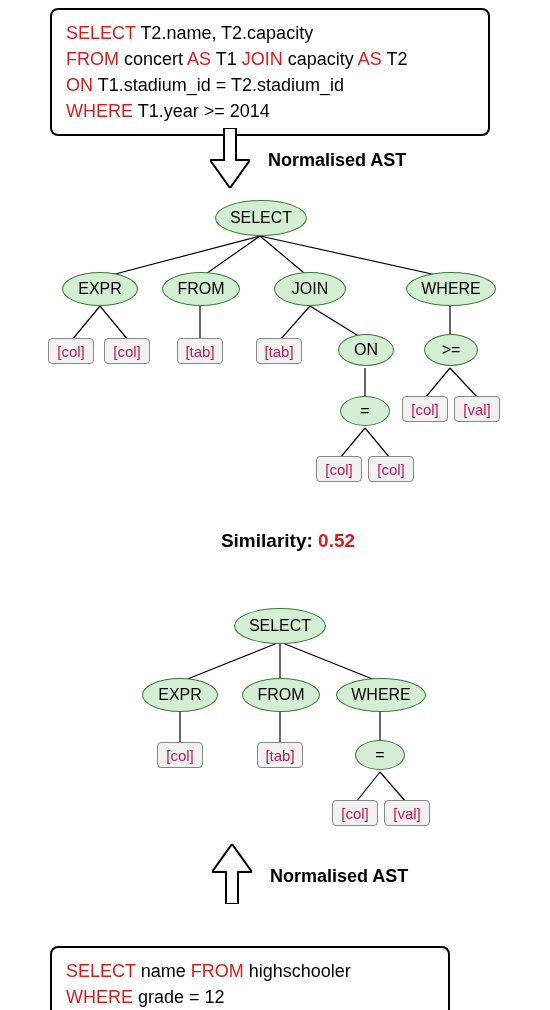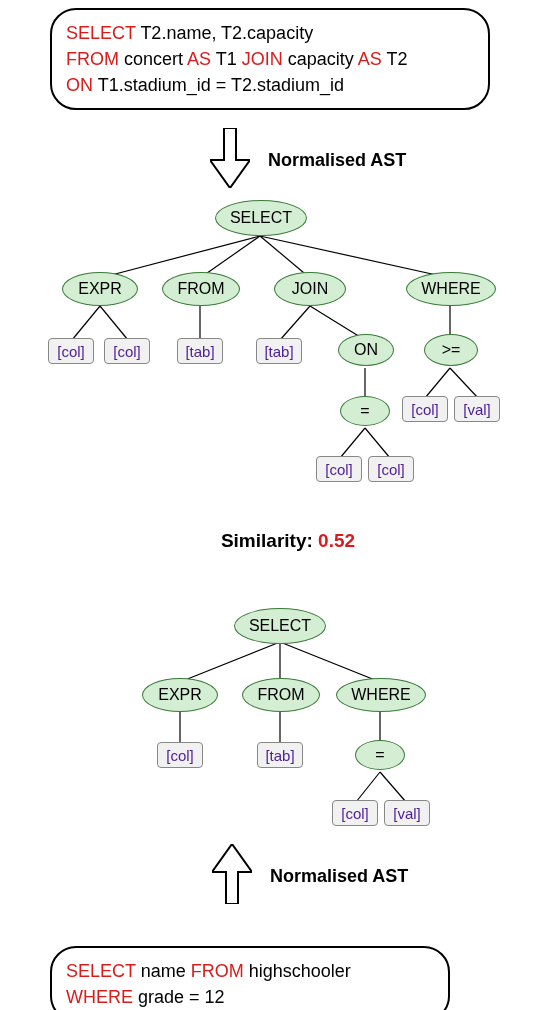--- a/index.html
+++ b/index.html
@@ -6,21 +6,21 @@
   body {
     font-family: Arial, Helvetica, sans-serif;
     background: #fff;
     width: 550px;
     height: 1010px;
     position: relative;
   }
   .sql-box {
     position: absolute;
     border: 2px solid #000;
-    border-radius: 26px;
+    border-radius: 8px;
     padding: 10px 14px;
     background: #fff;
     font-size: 18px;
     line-height: 1.45;
   }
   .sql-box .kw { color: #d81c1c; }
   .arrow {
     position: absolute;
     width: 40px;
     height: 60px;
@@ -56,21 +56,21 @@
   }
   .node-rect {
     position: absolute;
     background: #f1f1f1;
     border: 1px solid #888;
     border-radius: 4px;
     display: flex;
     align-items: center;
     justify-content: center;
     font-size: 15px;
-    color: #4c1d95;
+    color: #be185d;
     padding: 0 4px;
   }
   
   .edges {
     position: absolute;
     left: 0; top: 0;
     pointer-events: none;
   }
 </style>
 </head>
@@ -78,20 +78,23 @@
 
 <div class="sql-box" style="left:50px; top:8px; width:440px;">
   <div>
     <span class="kw">SELECT</span><span> T2.name, T2.capacity</span>
   </div>
   <div>
     <span class="kw">FROM</span><span> concert </span><span class="kw">AS</span><span> T1 </span><span class="kw">JOIN</span><span> capacity </span><span class="kw">AS</span><span> T2</span>
   </div>
   <div>
     <span class="kw">ON</span><span> T1.stadium_id = T2.stadium_id</span>
+  </div>
+  <div>
+    <span class="kw">WHERE</span><span> T1.year &gt;= 2014</span>
   </div>
 </div>
 
 <div class="arrow" style="left:210px; top:128px;">
   <svg viewBox="0 0 40 60">
     <path d="M14 0 L26 0 L26 32 L40 32 L20 60 L0 32 L14 32 Z" fill="#fff" stroke="#000" stroke-width="2"></path>
   </svg>
 </div>
 <div class="arrow-label" style="left:268px; top:150px;">Normalised AST</div>
 

